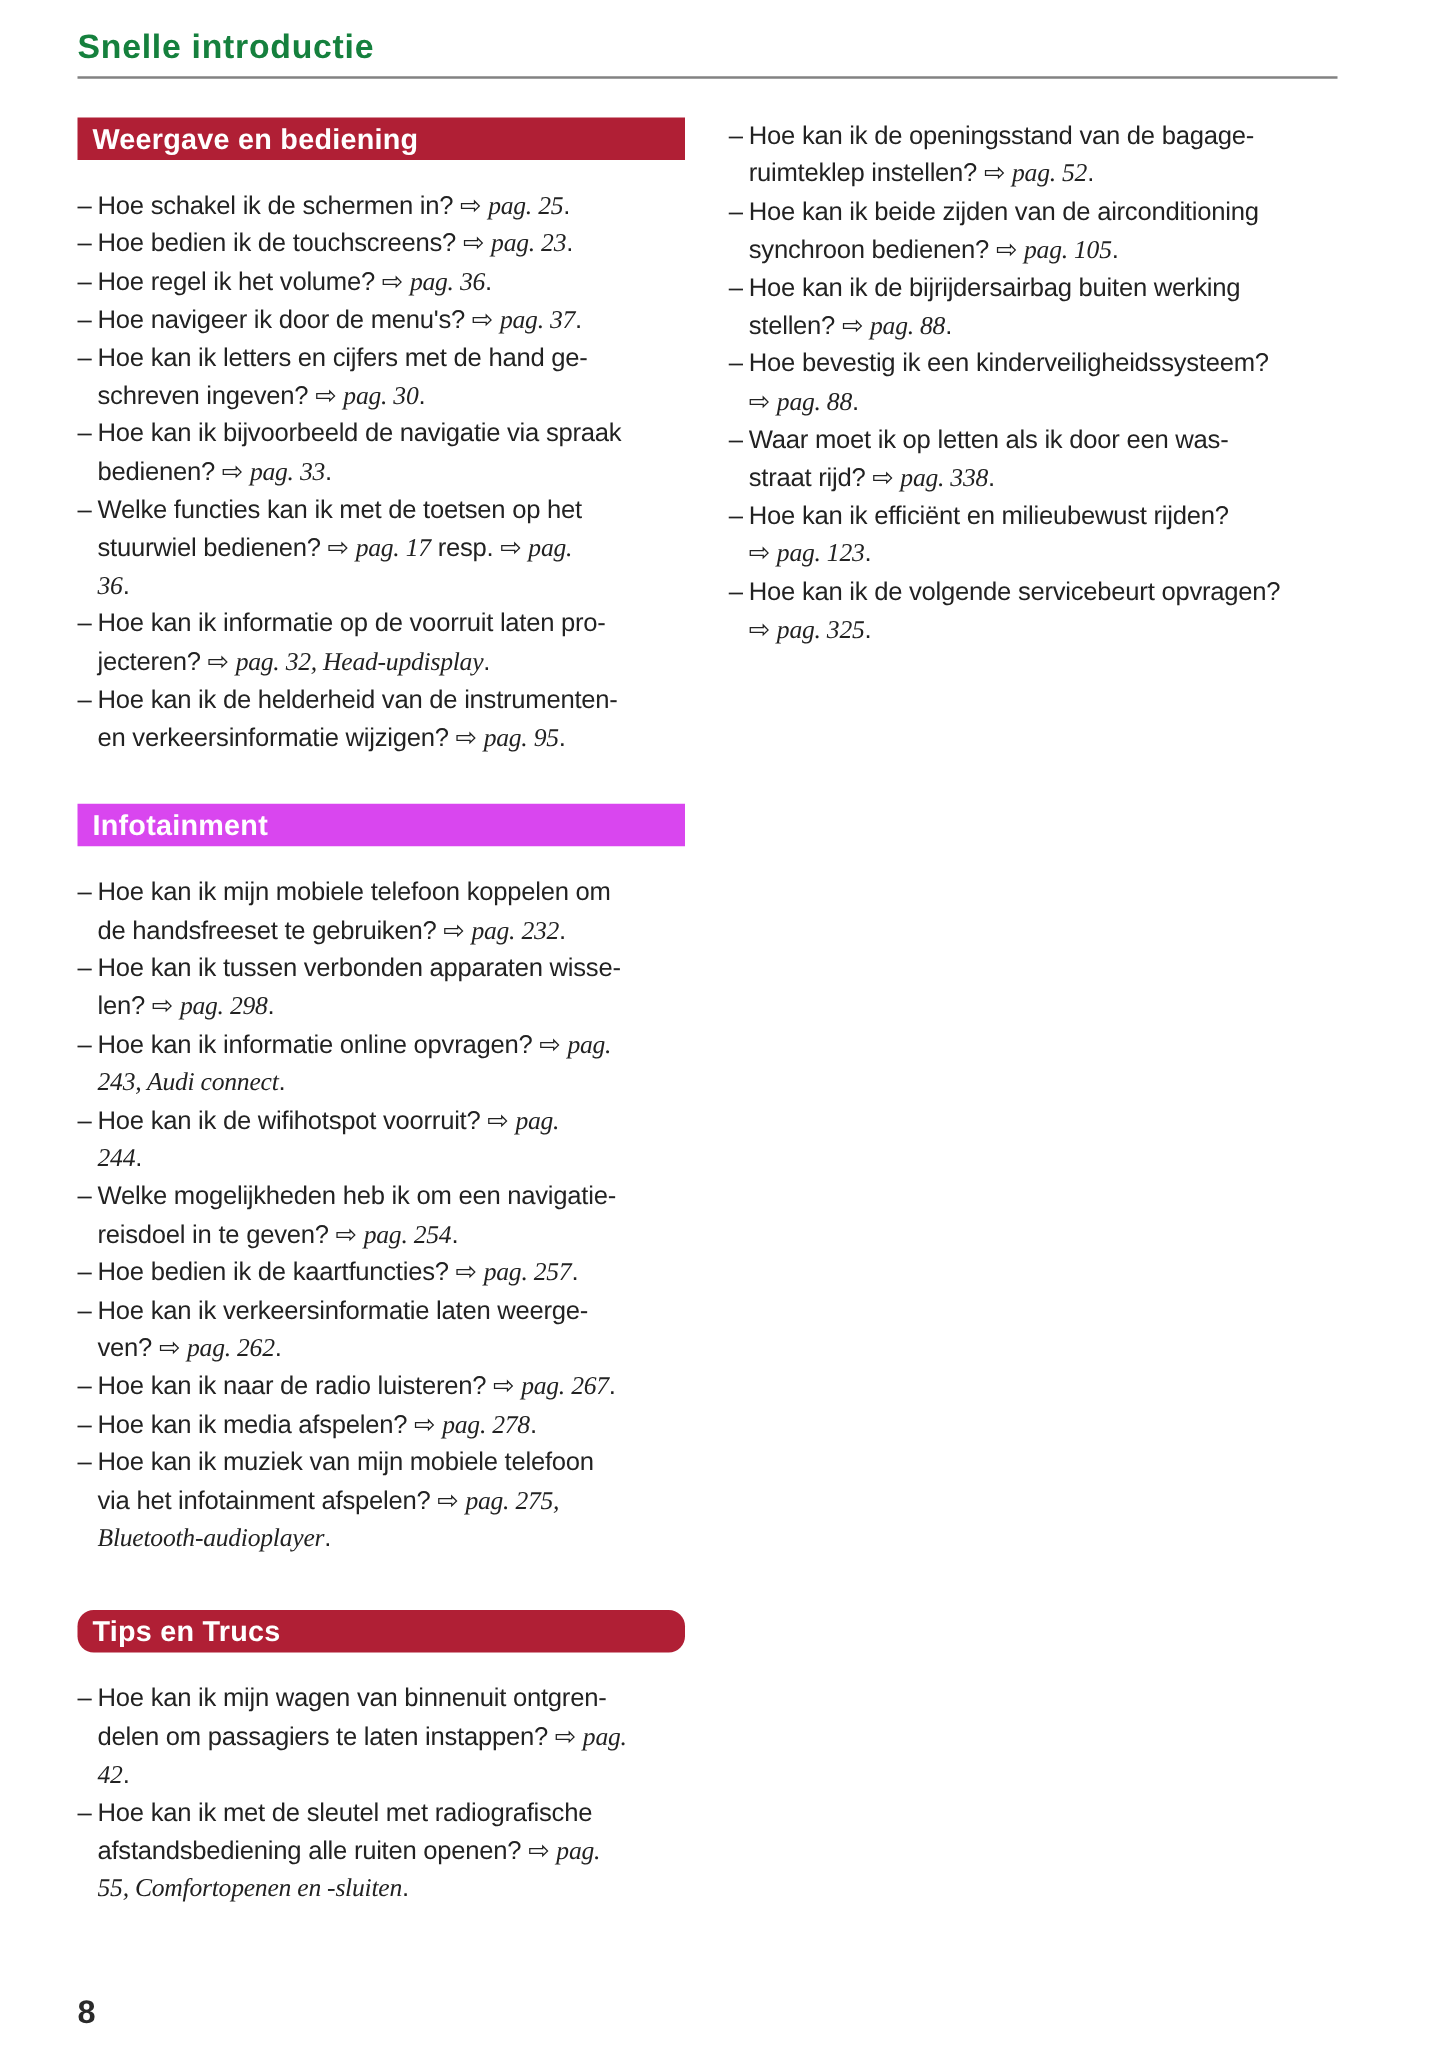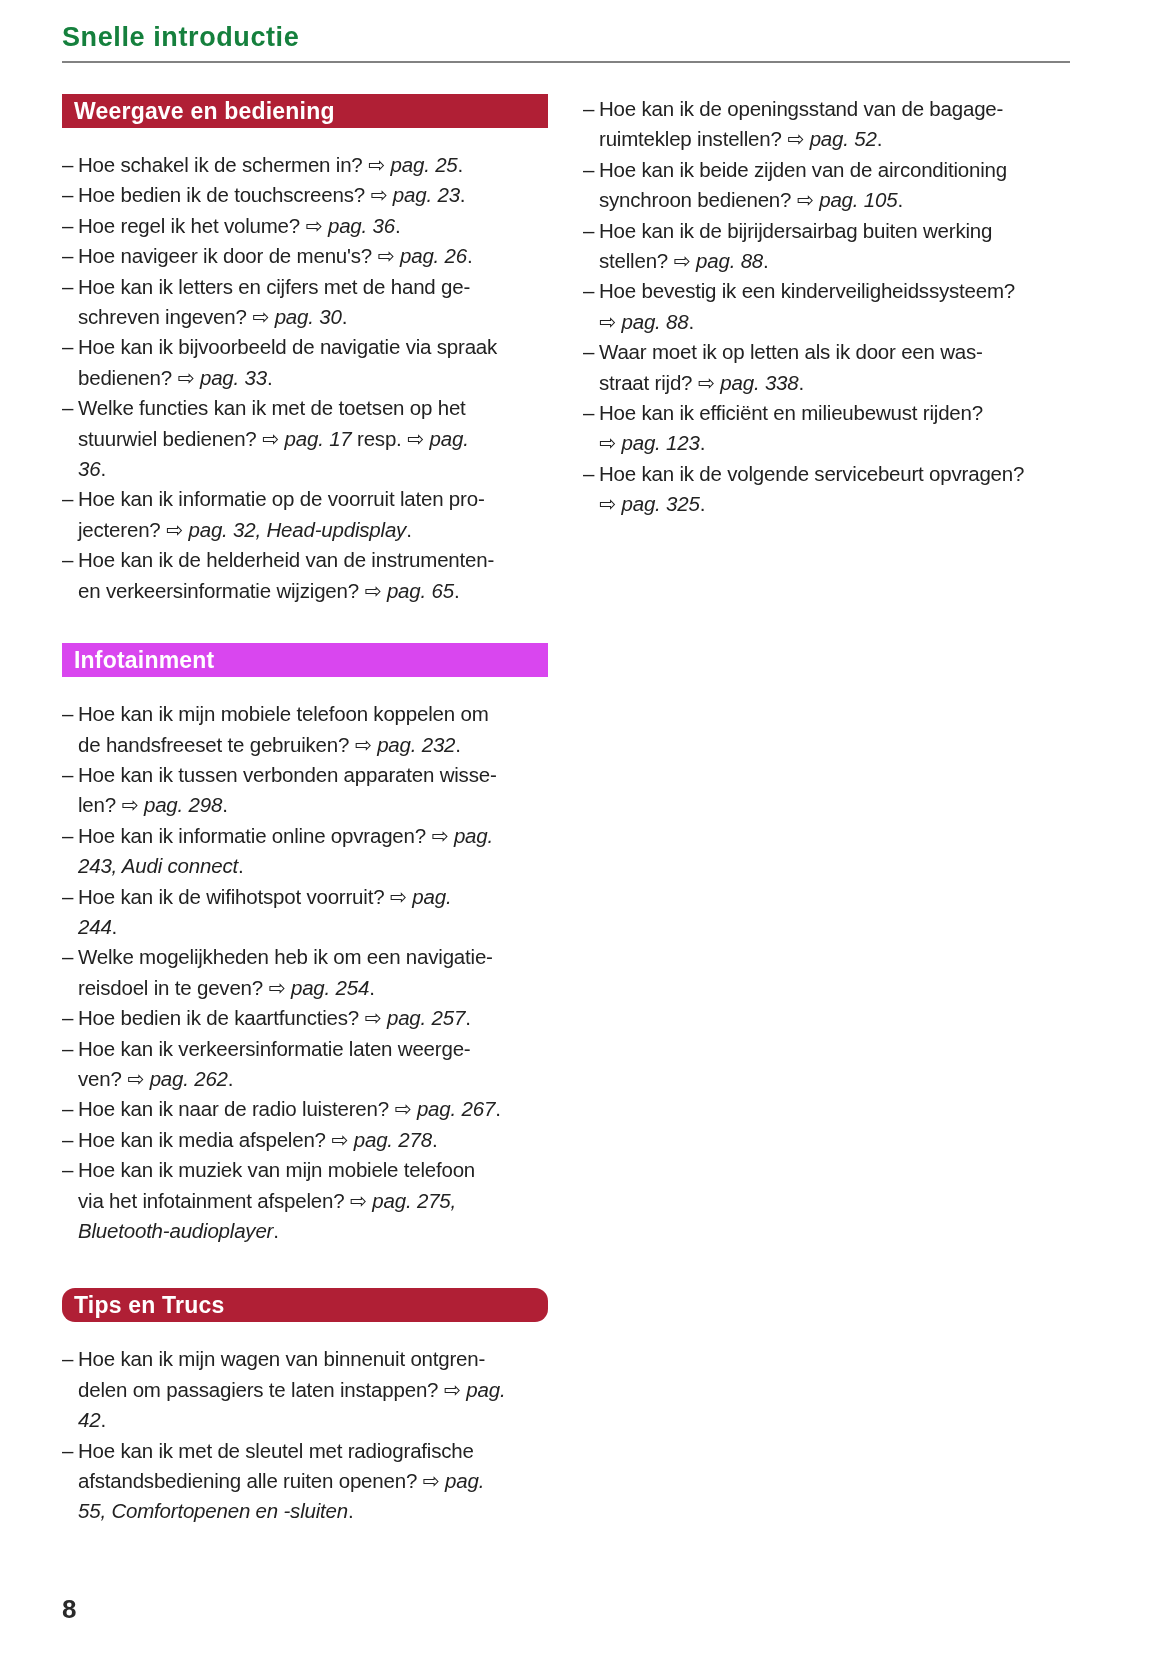--- a/index.html
+++ b/index.html
@@ -70,20 +70,21 @@
     padding-left: 16px;
     white-space: pre-wrap;
   }
   .qlist .dash {
     position: absolute;
     left: 0;
     top: 0;
   }
   .qlist .ref {
     font-style: italic;
+    font-family: Liberation Serif, serif;
   }
   .page-number {
     position: absolute;
     left: 62px;
     top: 1594px;
     font-size: 26px;
     font-weight: bold;
     color: #2a2a2a;
   }
 </style>
@@ -98,32 +99,32 @@
   <div class="col col-left" data-name="left-column">
 
     <section data-name="section-weergave-en-bediening">
       <div class="banner" data-name="section-heading-banner" style="background: rgb(176, 31, 53);">
         <span data-name="section-heading">Weergave en bediening</span>
       </div>
       <ul class="qlist" data-name="question-list">
           <li data-name="list-item"><span class="dash" data-name="item-dash-marker">–</span><span class="txt" data-name="item-text">Hoe schakel ik de schermen in? ⇨ </span><span class="ref" data-name="page-reference">pag. 25</span><span class="txt" data-name="item-text">.</span></li>
           <li data-name="list-item"><span class="dash" data-name="item-dash-marker">–</span><span class="txt" data-name="item-text">Hoe bedien ik de touchscreens? ⇨ </span><span class="ref" data-name="page-reference">pag. 23</span><span class="txt" data-name="item-text">.</span></li>
           <li data-name="list-item"><span class="dash" data-name="item-dash-marker">–</span><span class="txt" data-name="item-text">Hoe regel ik het volume? ⇨ </span><span class="ref" data-name="page-reference">pag. 36</span><span class="txt" data-name="item-text">.</span></li>
-          <li data-name="list-item"><span class="dash" data-name="item-dash-marker">–</span><span class="txt" data-name="item-text">Hoe navigeer ik door de menu's? ⇨ </span><span class="ref" data-name="page-reference">pag. 26</span><span class="txt" data-name="item-text">.</span></li>
+          <li data-name="list-item"><span class="dash" data-name="item-dash-marker">–</span><span class="txt" data-name="item-text">Hoe navigeer ik door de menu's? ⇨ </span><span class="ref" data-name="page-reference">pag. 37</span><span class="txt" data-name="item-text">.</span></li>
           <li data-name="list-item"><span class="dash" data-name="item-dash-marker">–</span><span class="txt" data-name="item-text">Hoe kan ik letters en cijfers met de hand ge-
 schreven ingeven? ⇨ </span><span class="ref" data-name="page-reference">pag. 30</span><span class="txt" data-name="item-text">.</span></li>
           <li data-name="list-item"><span class="dash" data-name="item-dash-marker">–</span><span class="txt" data-name="item-text">Hoe kan ik bijvoorbeeld de navigatie via spraak
 bedienen? ⇨ </span><span class="ref" data-name="page-reference">pag. 33</span><span class="txt" data-name="item-text">.</span></li>
           <li data-name="list-item"><span class="dash" data-name="item-dash-marker">–</span><span class="txt" data-name="item-text">Welke functies kan ik met de toetsen op het
 stuurwiel bedienen? ⇨ </span><span class="ref" data-name="page-reference">pag. 17</span><span class="txt" data-name="item-text"> resp. ⇨ </span><span class="ref" data-name="page-reference">pag.
 36</span><span class="txt" data-name="item-text">.</span></li>
           <li data-name="list-item"><span class="dash" data-name="item-dash-marker">–</span><span class="txt" data-name="item-text">Hoe kan ik informatie op de voorruit laten pro-
 jecteren? ⇨ </span><span class="ref" data-name="page-reference">pag. 32, Head-updisplay</span><span class="txt" data-name="item-text">.</span></li>
           <li data-name="list-item"><span class="dash" data-name="item-dash-marker">–</span><span class="txt" data-name="item-text">Hoe kan ik de helderheid van de instrumenten-
-en verkeersinformatie wijzigen? ⇨ </span><span class="ref" data-name="page-reference">pag. 65</span><span class="txt" data-name="item-text">.</span></li>
+en verkeersinformatie wijzigen? ⇨ </span><span class="ref" data-name="page-reference">pag. 95</span><span class="txt" data-name="item-text">.</span></li>
         </ul>
     </section>
 
     <section data-name="section-infotainment">
       <div class="banner" data-name="section-heading-banner" style="background: #d946ef;">
         <span data-name="section-heading">Infotainment</span>
       </div>
       <ul class="qlist" data-name="question-list">
           <li data-name="list-item"><span class="dash" data-name="item-dash-marker">–</span><span class="txt" data-name="item-text">Hoe kan ik mijn mobiele telefoon koppelen om
 de handsfreeset te gebruiken? ⇨ </span><span class="ref" data-name="page-reference">pag. 232</span><span class="txt" data-name="item-text">.</span></li>

